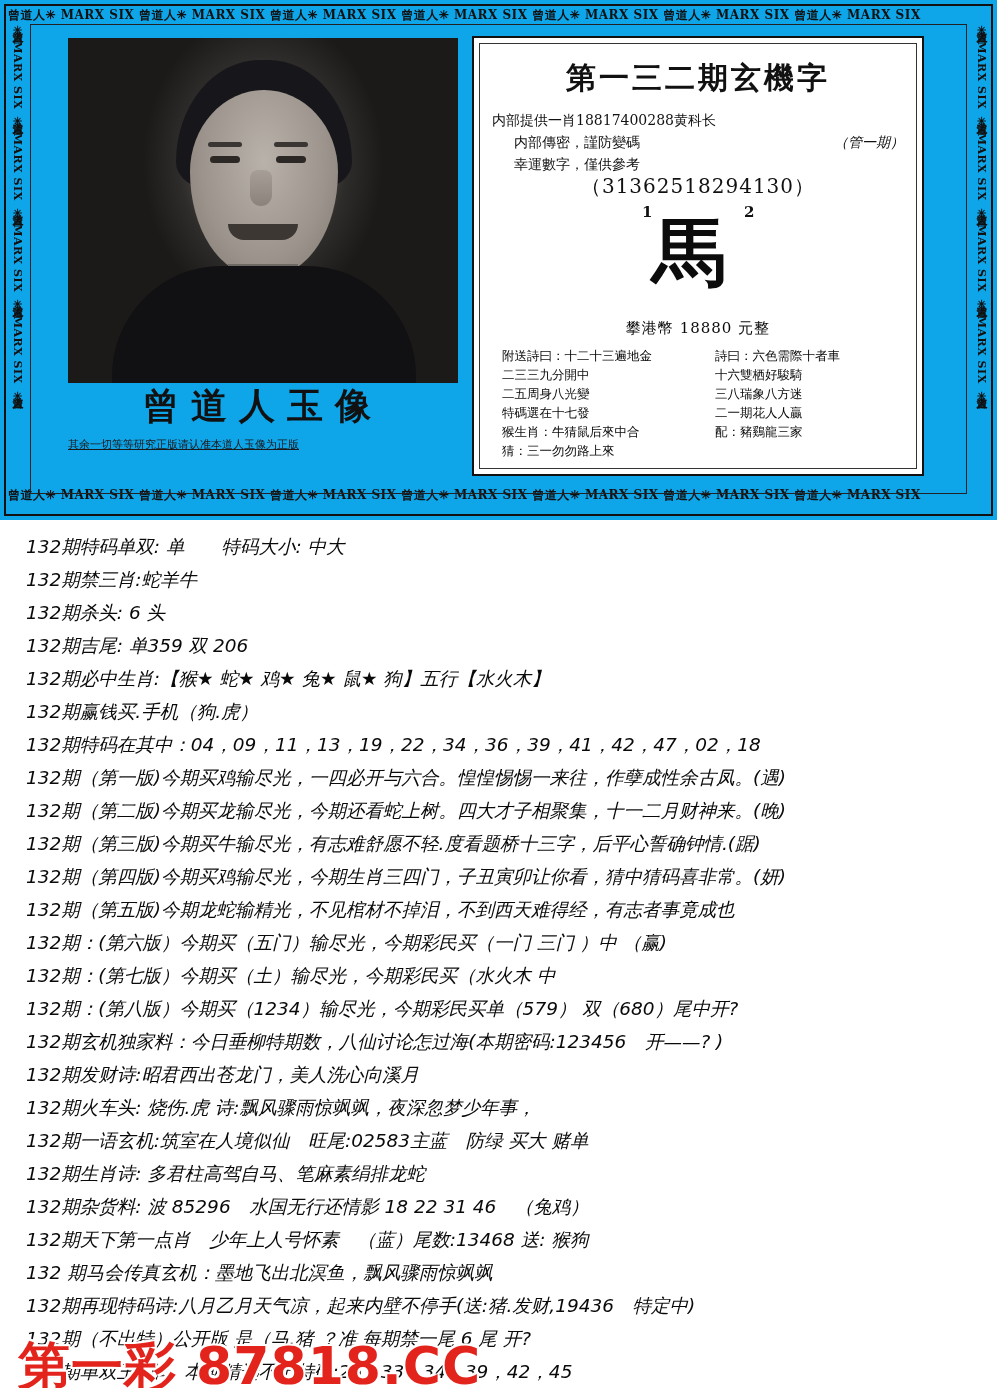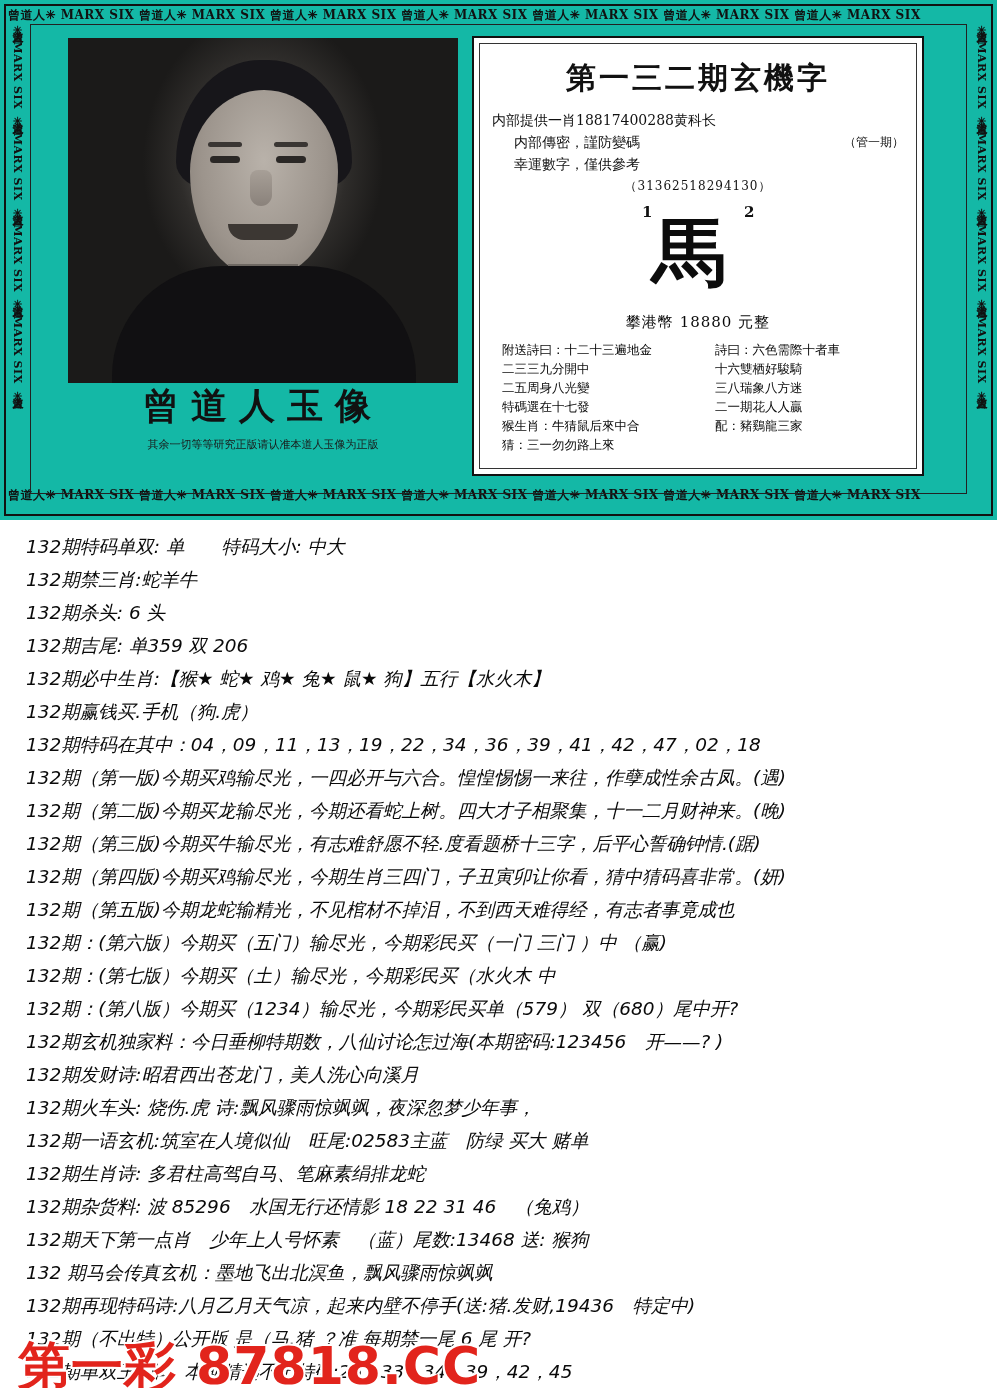--- a/index.html
+++ b/index.html
@@ -15,21 +15,21 @@
     position: relative;
     overflow: hidden;
   }
 
   
   .poster {
     position: relative;
     width: 997px;
     height: 520px;
     box-sizing: border-box;
-    background: #14b8a6;
+    background: #0ea5e9;
     padding-left: 42px;
   }
   .poster-border-outer {
     position: absolute;
     left: 4px; top: 4px; right: 4px; bottom: 4px;
     border: 2px solid #111;
     box-sizing: border-box;
   }
   .poster-border-inner {
     position: absolute;
@@ -145,24 +145,25 @@
     font-family: Liberation Mono, monospace;
     font-size: 36px;
     font-weight: bold;
     letter-spacing: 12px;
     color: #111;
   }
   .photo-subcaption {
     position: absolute;
     left: 0; top: 400px;
     width: 390px;
-    text-align: center;
+    text-align: left;
     font-size: 11px;
     color: #1a1a1a;
     line-height: 14px;
+    text-decoration: underline;
   }
 
   .panel {
     position: absolute;
     left: 472px;
     top: 36px;
     width: 452px;
     height: 440px;
     border: 2px solid #111;
     box-sizing: border-box;
@@ -183,22 +184,22 @@
     letter-spacing: 3px;
     margin: 4px 0 10px 0;
     color: #111;
   }
   .panel-line {
     font-size: 14px;
     line-height: 22px;
     color: #111;
   }
   .panel-line.indent { padding-left: 22px; }
-  .panel-line.center { text-align: center; font-size: 12px; letter-spacing: 1px; }
-  .panel-right { float: right; font-size: 12px; }
+  .panel-line.center { text-align: center; font-size: 20px; letter-spacing: 1px; }
+  .panel-right { float: right; font-size: 14px; font-style: italic; }
 
   .horse-zone {
     position: relative;
     height: 108px;
     margin-top: 6px;
   }
   .horse-num {
     position: absolute;
     font-size: 15px;
     font-weight: bold;
@@ -212,21 +213,21 @@
     font-size: 74px;
     font-weight: bold;
     line-height: 74px;
     color: #0c0c0c;
     font-family: "DejaVu Serif", "Liberation Serif", serif;
   }
   .panel-money {
     text-align: center;
     font-size: 15px;
     letter-spacing: 1px;
-    margin: 2px 0 8px 0;
+    margin: 8px 0 8px 0;
   }
   .panel-cols {
     display: flex;
     gap: 14px;
     font-size: 12.5px;
     line-height: 19px;
   }
   .panel-cols > div { flex: 1; margin-left: 10px; }
 
   

